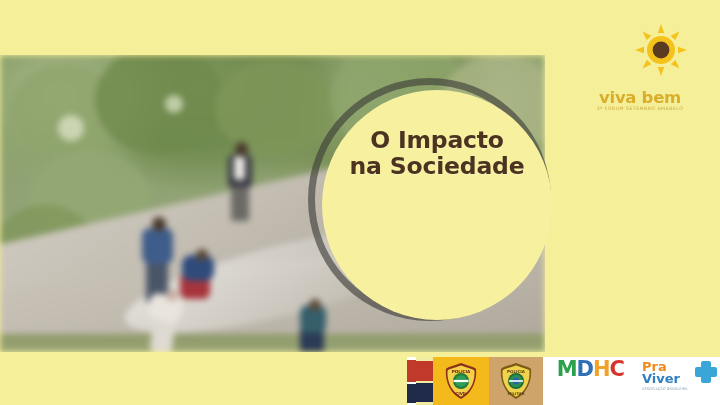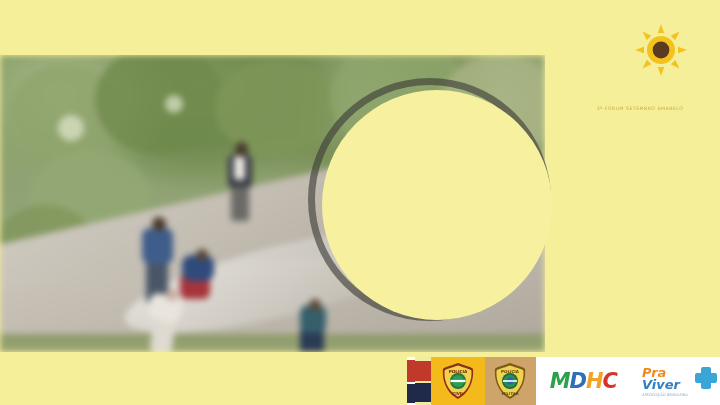--- a/index.html
+++ b/index.html
@@ -134,21 +134,21 @@
   }
 
   
   #footer{position:absolute;left:407px;top:357px;width:313px;height:48px;display:flex;align-items:stretch;}
   .f-col{position:relative;}
   #flagbar{width:10px;background:linear-gradient(180deg,#ffffff 0 6%,#c0392b 6% 52%,#ffffff 52% 56%,#1f2a4a 56% 96%,#ffffff 96% 100%);}
   #flagbar2{width:20px;background:linear-gradient(180deg,#f0eda0 0 8%,#c0392b 8% 50%,#f0eda0 50% 54%,#1f2a4a 54% 94%,#f0eda0 94% 100%);}
   #gold1{width:66px;background:#f4b91b;display:flex;align-items:center;justify-content:center;}
   #gold2{width:62px;background:#cfa46a;display:flex;align-items:center;justify-content:center;}
   .badge{width:34px;height:38px;position:relative;}
-  #white-panel{flex:1;background:#ffffff;display:flex;align-items:center;gap:25px;padding-left:14px;font-style:italic;}
+  #white-panel{flex:1;background:#ffffff;display:flex;gap:18px;padding-left:14px;}
   #mdhc{font-weight:bold;font-size:21px;letter-spacing:-1px;font-family:"DejaVu Sans", sans-serif;}
   #mdhc .m{color:#2aa14a;} #mdhc .d{color:#2f6fb5;} #mdhc .h{color:#f2a327;} #mdhc .c{color:#d6332b;}
   #praviver{position:relative;width:78px;height:36px;}
   #pv-pra{position:absolute;left:0;top:2px;color:#f08a1d;font-weight:bold;font-size:13px;font-family:"DejaVu Sans", sans-serif;}
   #pv-viver{position:absolute;left:0;top:14px;color:#2f7fc1;font-weight:bold;font-size:13px;font-family:"DejaVu Sans", sans-serif;}
   #pv-sub{position:absolute;left:0;top:30px;color:#8aa7bd;font-size:3.6px;font-family:"DejaVu Sans", sans-serif;}
   #pv-cross{position:absolute;right:2px;top:3px;width:24px;height:24px;}
 </style>
 </head>
 <body>
@@ -201,37 +201,40 @@
     </div>
   </div>
 
   <div id="band-top"></div>
   <div id="band-bottom"></div>
   <div id="band-right"></div>
 
   <div id="ring"></div>
 
   <div id="circle">
+    <div id="title">O Impacto
+na Sociedade</div>
   </div>
 
   <div id="brand">
     <svg id="sun" viewBox="0 0 52 52">
       <g fill="#f5c21b">
         <path d="M26 0 l3.2 9 -6.4 0 z"></path>
         <path d="M44.4 7.6 l-4.2 8.6 -4.5-4.5 z"></path>
         <path d="M52 26 l-9 3.2 0-6.4 z"></path>
         <path d="M44.4 44.4 l-8.6-4.2 4.5-4.5 z"></path>
         <path d="M26 52 l-3.2-9 6.4 0 z"></path>
         <path d="M7.6 44.4 l4.2-8.6 4.5 4.5 z"></path>
         <path d="M0 26 l9-3.2 0 6.4 z"></path>
         <path d="M7.6 7.6 l8.6 4.2 -4.5 4.5 z"></path>
         <circle cx="26" cy="26" r="14"></circle>
       </g>
       <circle cx="26" cy="26" r="8.4" fill="#5a3b22"></circle>
     </svg>
+    <div id="brand-l2">viva bem</div>
     <div id="brand-l3">3º FÓRUM SETEMBRO AMARELO</div>
   </div>
 
   <div id="footer">
     <div class="f-col" id="flagbar"></div>
     <div class="f-col" id="flagbar2"></div>
 
     <div class="f-col" id="gold1">
       <svg class="badge" viewBox="0 0 34 38">
         <path d="M17 1 C25 4 31 5 32 7 C33 16 30 30 17 37 C4 30 1 16 2 7 C3 5 9 4 17 1 Z" fill="#8c2f1d"></path>

